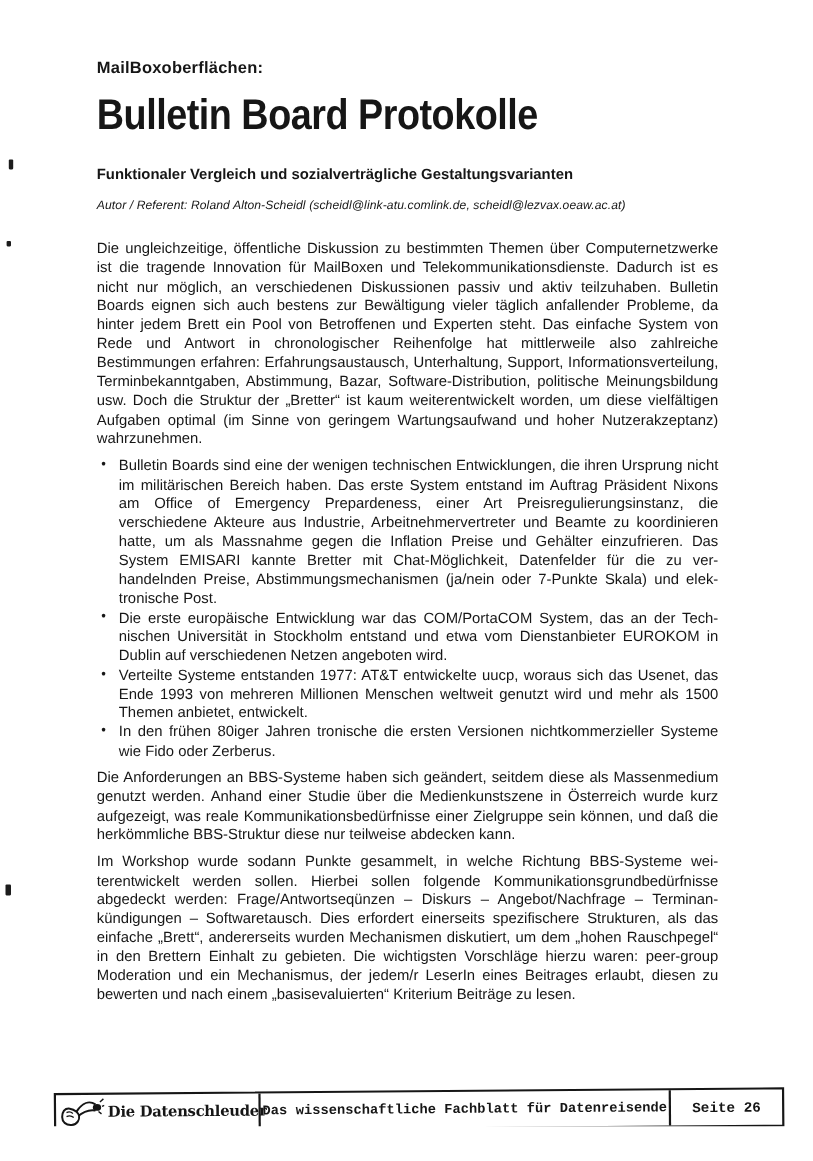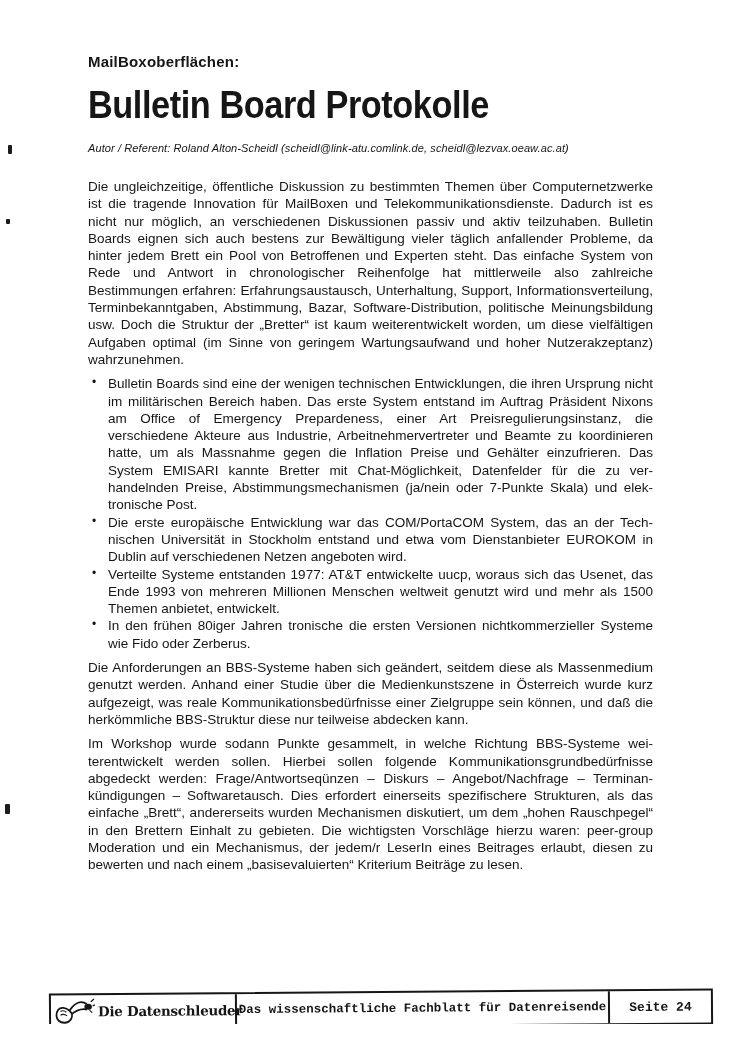--- a/index.html
+++ b/index.html
@@ -131,20 +131,21 @@
 
 <div class="page">
 
   <div class="speck" id="speck1"></div>
   <div class="speck" id="speck2"></div>
   <div class="speck" id="speck3"></div>
 
   <div class="content">
     <div class="kicker">MailBoxoberflächen:</div>
     <h1 class="title">Bulletin Board Protokolle</h1>
+    <h2 class="subtitle">Funktionaler Vergleich und sozialverträgliche Gestaltungsvarianten</h2>
     <div class="author">Autor / Referent: Roland Alton-Scheidl (scheidl@link-atu.comlink.de, scheidl@lezvax.oeaw.ac.at)</div>
 
     <div class="article">
       <p>Die ungleichzeitige, öffentliche Diskussion zu bestimmten Themen über Computernetz­werke ist die tragende Innovation für MailBoxen und Telekommunikationsdienste. Da­durch ist es nicht nur möglich, an verschiedenen Diskussionen passiv und aktiv teilzuha­ben. Bulletin Boards eignen sich auch bestens zur Bewältigung vieler täglich anfallender Probleme, da hinter jedem Brett ein Pool von Betroffenen und Experten steht. Das einfa­che System von Rede und Antwort in chronologischer Reihenfolge hat mittlerweile also zahlreiche Bestimmungen erfahren: Erfahrungsaustausch, Unterhaltung, Support, Infor­mationsverteilung, Terminbekanntgaben, Abstimmung, Bazar, Software-Distribution, po­litische Meinungsbildung usw. Doch die Struktur der „Bretter“ ist kaum weiterentwickelt worden, um diese vielfältigen Aufgaben optimal (im Sinne von geringem Wartungsauf­wand und hoher Nutzerakzeptanz) wahrzunehmen.</p>
       <ul class="bbs-history">
         <li>
           <span class="li-marker">•</span>
           <span class="li-text">Bulletin Boards sind eine der wenigen technischen Entwicklungen, die ihren Ursprung nicht im militärischen Bereich haben. Das erste System entstand im Auftrag Präsident Nixons am Office of Emergency Prepardeness, einer Art Preisregulierungsinstanz, die verschiedene Akteure aus Industrie, Arbeitnehmervertreter und Beamte zu koordinie­ren hatte, um als Massnahme gegen die Inflation Preise und Gehälter einzufrieren. Das System EMISARI kannte Bretter mit Chat-Möglichkeit, Datenfelder für die zu ver­handelnden Preise, Abstimmungsmechanismen (ja/nein oder 7-Punkte Skala) und elek­tronische Post.</span>
         </li>
         <li>
@@ -173,16 +174,16 @@
           <path d="M17 19 C24 13 30 12 35 13" fill="none" stroke="#161616" stroke-width="2"></path>
           <ellipse cx="36.5" cy="10" rx="4.2" ry="3.4" fill="#161616"></ellipse>
           <path d="M39.5 4.5 L43 1.5 M41.5 9 L44 8 M38 14 L41 16.5" stroke="#161616" stroke-width="1.4" fill="none"></path>
           <path d="M3.5 13 C1 16.5 0.8 22 4 25.2 C8 28.6 14.4 28 17.2 24 C19.4 20.8 19 16.8 16 14.2 C12 10.8 6.4 9.6 3.5 13 Z" fill="#ffffff" stroke="#161616" stroke-width="2"></path>
           <path d="M6 15 c2 -1.2 4.4 -1 6.4 0.8 M6 19 c2.2 -1.2 5 -1 7.2 0.9" stroke="#161616" stroke-width="1.3" fill="none"></path>
         </svg>
       </span>
       <span class="logo-text">Die Datenschleuder</span>
     </div>
     <div class="footer-cell cell-tagline">Das wissenschaftliche Fachblatt für Datenreisende</div>
-    <div class="footer-cell cell-page">Seite 24</div>
+    <div class="footer-cell cell-page">Seite 26</div>
   </div>
 
 </div>
 
 </body></html>

